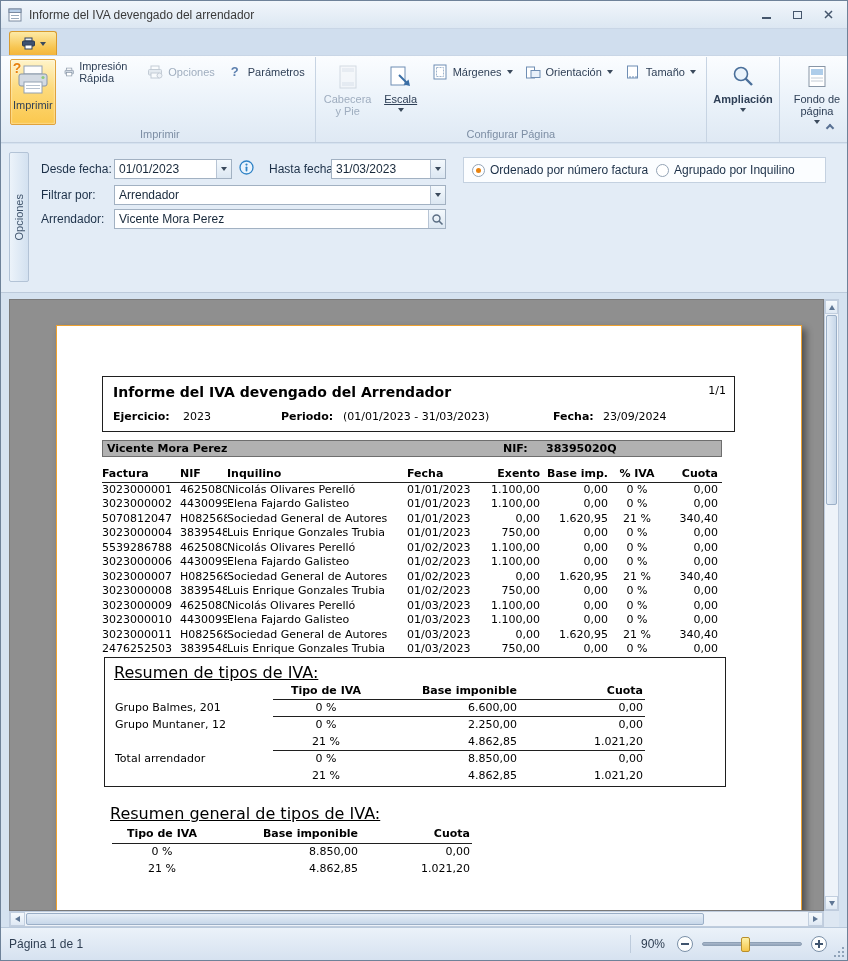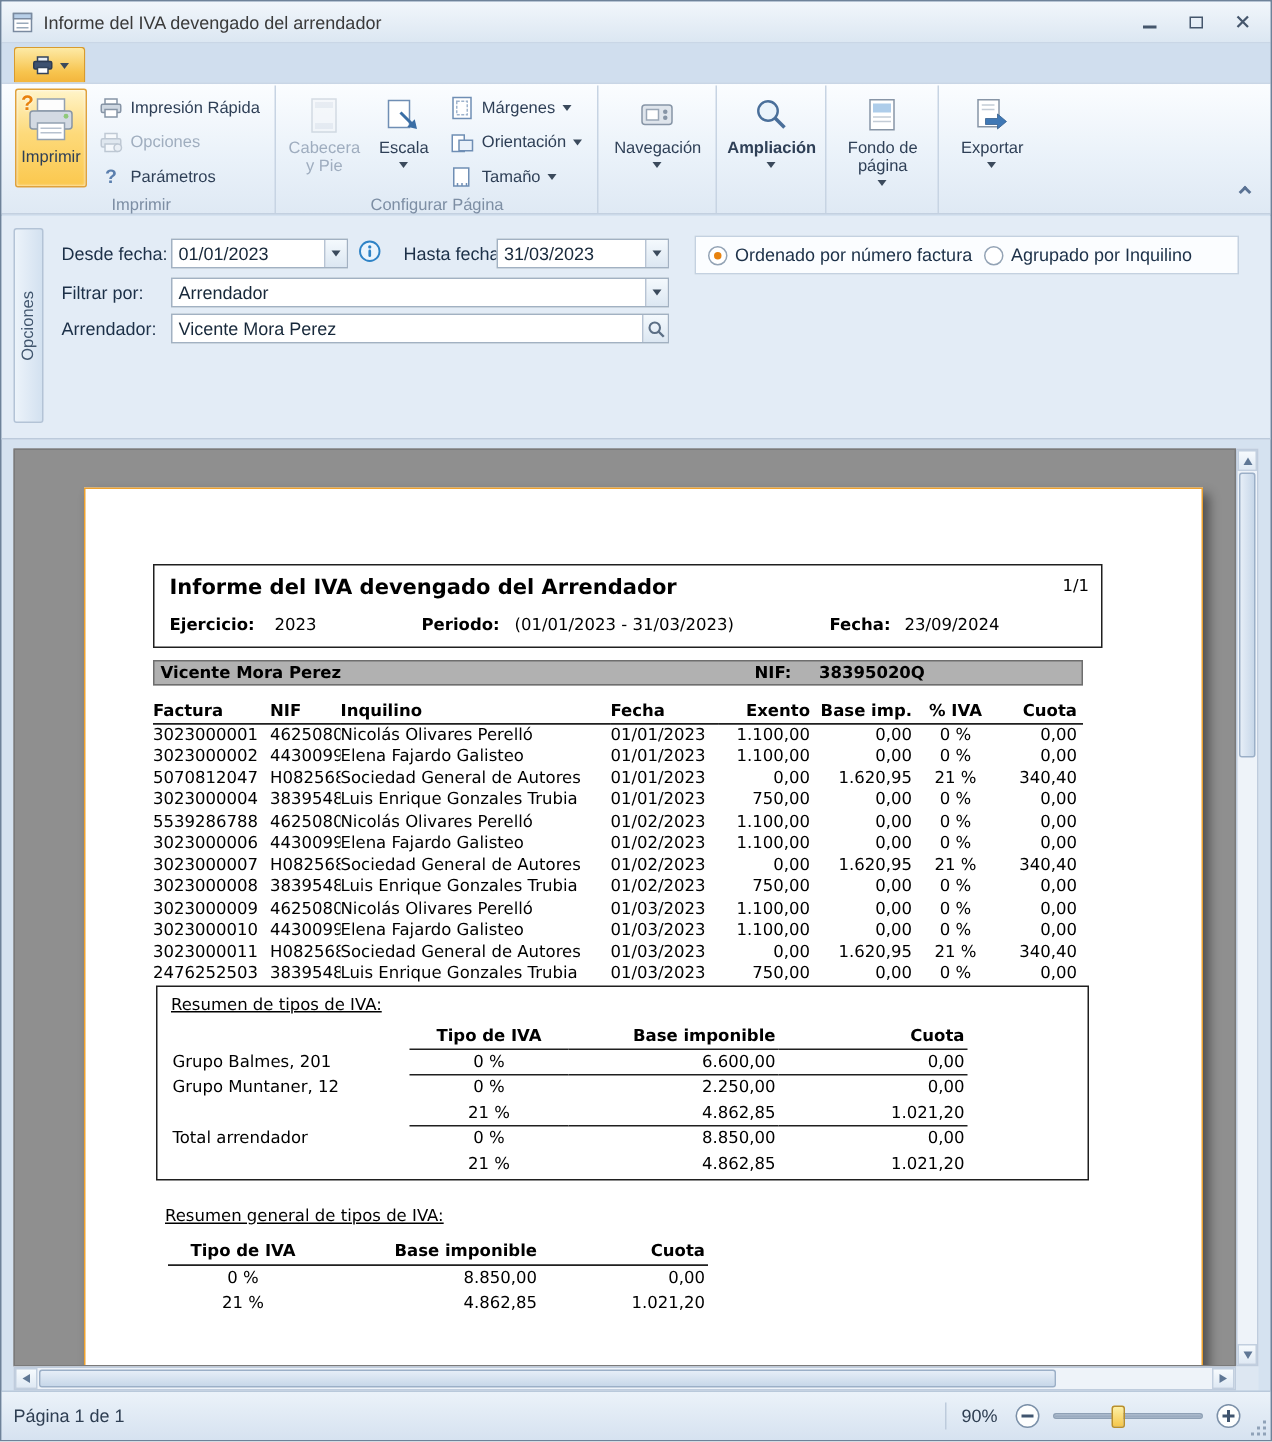--- a/index.html
+++ b/index.html
@@ -34,21 +34,21 @@
   .rgroup-content { flex:1; display:flex; align-items:flex-start; padding:2px 2px; gap:3px; }
   .rgroup-label { height:16px; text-align:center; font-size:11px; color:#7d8ea4; line-height:14px; }
   .bigbtn { display:flex; flex-direction:column; align-items:center; padding:4px 2px 2px;
     border:1px solid transparent; border-radius:2px; font-size:11px; color:#2e3f56; text-align:center; min-height:66px; }
   .bigbtn .lbl { line-height:12px; margin-top:3px; }
   .bigbtn.tall { min-height:80px; }
   .bigbtn.selected { background:linear-gradient(#fff4c9,#fdda7b 45%,#fbc84e); border-color:#e0a23c;
     box-shadow:inset 0 0 2px #fff; }
   .bigbtn.disabled { color:#9fadbf; }
   .bigbtn.disabled svg { opacity:.45; }
-  .vcol { display:flex; flex-direction:column; gap:2px; padding-top:2px; }
+  .vcol { display:flex; flex-direction:row; gap:2px; padding-top:2px; }
   .smallbtn { display:flex; align-items:center; gap:5px; height:21px; padding:0 4px;
     font-size:11px; color:#2e3f56; border:1px solid transparent; border-radius:2px; }
   .smallbtn.disabled { color:#a0aebf; }
   .smallbtn.disabled svg { opacity:.45; }
   .arr-down { width:0; height:0; border-left:3px solid transparent; border-right:3px solid transparent;
     border-top:4px solid #3b4a5c; display:inline-block; }
   .bigbtn .arr-down { margin-top:3px; }
   .chev-up { width:6px; height:6px; border-left:2px solid #5a7294; border-top:2px solid #5a7294;
     transform:rotate(45deg); display:inline-block; }
   .ribbon-collapse { position:absolute; right:8px; bottom:6px; width:18px; height:16px;
@@ -101,21 +101,21 @@
   table.rtab { border-collapse:collapse; table-layout:fixed; font-size:11px; }
   .main-table { position:absolute; left:45px; top:140px; width:620px; }
   .main-table th { font-weight:bold; border-bottom:1px solid #1f1f1f; height:16px; padding:0; white-space:nowrap; }
   .main-table td { height:14.5px; padding:0; white-space:nowrap; overflow:hidden; }
   .main-table th:nth-child(-n+4), .main-table td:nth-child(-n+4) { text-align:left; }
   .main-table th:nth-child(5), .main-table td:nth-child(5),
   .main-table th:nth-child(6), .main-table td:nth-child(6),
   .main-table th:nth-child(8), .main-table td:nth-child(8) { text-align:right; padding-right:4px; }
   .main-table th:nth-child(7), .main-table td:nth-child(7) { text-align:center; }
   .resumen-box { position:absolute; left:47px; top:331px; width:622px; height:130px; border:1px solid #1f1f1f; }
-  .r-underline { text-decoration:underline; font-size:11px; white-space:nowrap;text-align:right; }
+  .r-underline { text-decoration:underline; font-size:16px; white-space:nowrap;text-align:right; }
   .resumen-title { position:absolute; left:9px; top:5px; }
   .resumen-table { position:absolute; left:10px; top:24px; }
   .resumen-table th, .resumen-table td { height:17px; padding:0; white-space:nowrap; }
   .resumen-table th:nth-child(n+2) { font-weight:bold; border-bottom:1px solid #1f1f1f; }
   .resumen-table th:nth-child(1) { font-weight:normal; }
   .resumen-table tbody tr:nth-child(1) td:nth-child(n+2),
   .resumen-table tbody tr:nth-child(3) td:nth-child(n+2) { border-bottom:1px solid #1f1f1f; }
   .resumen-table th:nth-child(1), .resumen-table td:nth-child(1) { text-align:left; }
   .resumen-table th:nth-child(2), .resumen-table td:nth-child(2) { text-align:center; }
   .resumen-table th:nth-child(3), .resumen-table td:nth-child(3),
@@ -256,21 +256,21 @@
     <div class="rgroup">
       <div class="rgroup-content">
         <div class="bigbtn disabled" style="width:54px;">
           <svg width="26" height="26" viewBox="0 0 26 26">
               <rect x="5" y="2" width="16" height="22" fill="#f3f5f8" stroke="#aab6c4"></rect>
               <rect x="7" y="4" width="12" height="4" fill="#d6dde6"></rect>
               <rect x="7" y="18" width="12" height="4" fill="#d6dde6"></rect>
             </svg>
           <span class="lbl">Cabecera y Pie</span>
         </div>
-        <div class="bigbtn" style="width:46px;">
+        <div class="bigbtn" style="width:46px;text-decoration:underline;">
           <svg width="26" height="26" viewBox="0 0 26 26">
               <rect x="3" y="3" width="14" height="18" fill="#fff" stroke="#6f8eb4"></rect>
               <line x1="11" y1="11" x2="20" y2="20" stroke="#3a6ea5" stroke-width="2"></line>
               <polygon points="22,22 15.5,20.5 20.5,15.5" fill="#3a6ea5"></polygon>
             </svg>
           <span class="lbl">Escala</span>
           <span class="arr-down"></span>
         </div>
         <div class="vcol">
           <div class="smallbtn">
@@ -295,34 +295,20 @@
                 <path d="M5 14 v-2 M8 14 v-2 M11 14 v-2" stroke="#6f8eb4"></path>
               </svg>
             <span>Tamaño</span>
             <span class="arr-down"></span>
           </div>
         </div>
       </div>
       <div class="rgroup-label">Configurar Página</div>
     </div>
 
-    <div class="rgroup">
-      <div class="rgroup-content">
-        <div class="bigbtn tall" style="width:68px;">
-          <svg width="26" height="26" viewBox="0 0 26 26">
-              <rect x="3" y="6" width="20" height="13" rx="2" fill="#dfe5ec" stroke="#8795a6"></rect>
-              <rect x="6" y="9" width="8" height="7" fill="#fff" stroke="#9aa7b6"></rect>
-              <circle cx="18.5" cy="10.5" r="1.5" fill="#8795a6"></circle>
-              <circle cx="18.5" cy="14.5" r="1.5" fill="#8795a6"></circle>
-            </svg>
-          <span class="lbl">Navegación</span>
-          <span class="arr-down"></span>
-        </div>
-      </div>
-    </div>
 
     <div class="rgroup">
       <div class="rgroup-content">
         <div class="bigbtn tall" style="width:62px;font-weight:bold;">
           <svg width="26" height="26" viewBox="0 0 26 26">
               <circle cx="11" cy="10" r="6.5" fill="#eaf3fb" stroke="#4a6f9a" stroke-width="1.6"></circle>
               <line x1="15.5" y1="14.5" x2="22" y2="21" stroke="#4a6f9a" stroke-width="2.4"></line>
             </svg>
           <span class="lbl">Ampliación</span>
           <span class="arr-down"></span>

